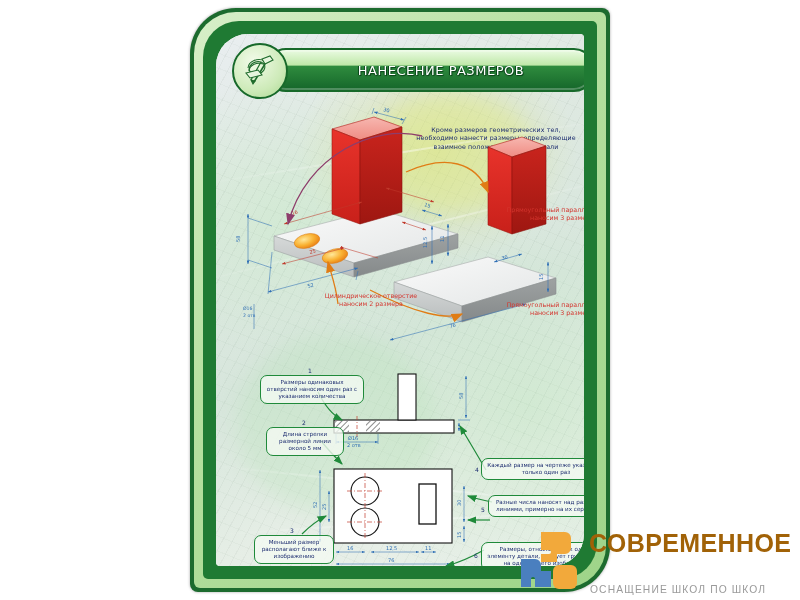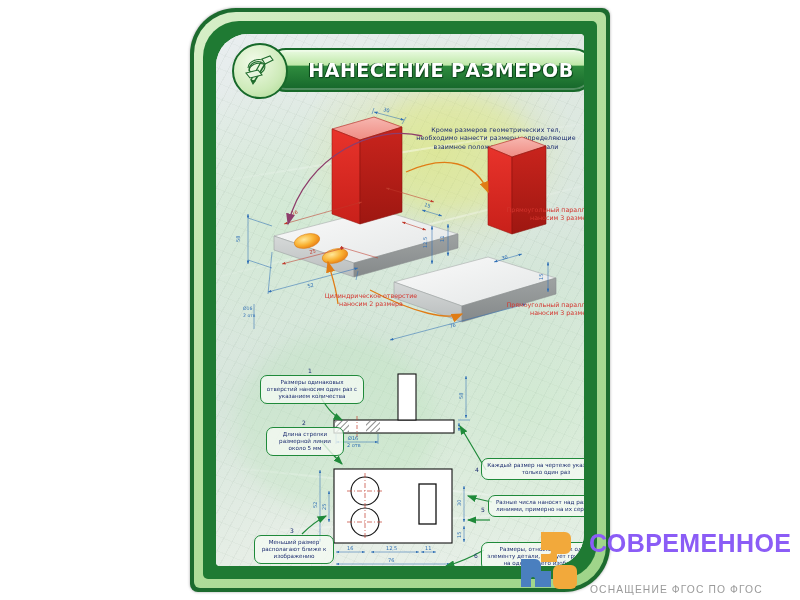--- a/index.html
+++ b/index.html
@@ -34,22 +34,22 @@
   .bg-glow{position:absolute;border-radius:50%;filter:blur(10px);}
 
   
   #header{position:absolute;left:16px;top:12px;width:360px;height:44px;}
   #title-plate{position:absolute;left:34px;top:2px;width:324px;height:40px;
     border-radius:20px;border:2px solid #17692a;
     background:linear-gradient(180deg,#eafbe2 0%,#bfe8a8 38%,#2f8c3e 40%,#15662a 100%);
     box-shadow:inset 0 0 0 2px rgba(255,255,255,.25);}
   #title-text{position:absolute;left:0;top:0;width:100%;height:100%;
     display:flex;align-items:center;justify-content:center;
-    color:#ffffff;font-family:"DejaVu Sans",sans-serif;font-weight:bold;
-    font-size:19px;letter-spacing:.5px;
+    color:#ffffff;font-family:"DejaVu Sans",sans-serif;font-weight:normal;
+    font-size:13px;letter-spacing:.5px;
     text-shadow:1px 1px 0 #0b4a1b,-1px 0 0 #0b4a1b,0 1px 2px rgba(0,0,0,.4);
     padding-left:22px;box-sizing:border-box;white-space:nowrap;}
   #logo-circle{position:absolute;left:0;top:-3px;width:52px;height:52px;border-radius:50%;
     background:radial-gradient(circle at 38% 32%,#f2fbe9,#cdeab8 62%,#a9d78f 100%);
     border:2.5px solid #17692a;z-index:3;display:flex;align-items:center;justify-content:center;}
 
   
   .hand{font-family:"DejaVu Sans",sans-serif;color:#1a2a6e;font-size:6.3px;line-height:1.32;
         letter-spacing:.1px;}
   #top-note{position:absolute;left:200px;top:92px;width:160px;text-align:center;}
@@ -81,21 +81,21 @@
 
   
   svg.dw{position:absolute;overflow:visible;}
   #iso{left:10px;top:80px;}
   #ortho{left:110px;top:340px;}
 
   
   #wm{position:absolute;left:519px;top:527px;width:281px;height:70px;}
   #wm-mark{position:absolute;left:0;top:4px;width:62px;height:60px;}
   #wm-t1{position:absolute;left:70px;top:4px;font-family:"Liberation Sans",sans-serif;
-    font-weight:bold;font-size:25px;color:#8b5cf6;letter-spacing:.4px;line-height:1.0;}
+    font-weight:bold;font-size:25px;color:#a16207;letter-spacing:.4px;line-height:1.0;}
   #wm-t2{position:absolute;left:70px;top:30px;font-family:"Liberation Sans",sans-serif;
     font-weight:bold;font-size:25px;color:#6e6e6e;letter-spacing:.4px;line-height:1.0;}
   #wm-t3{position:absolute;left:71px;top:57px;font-family:"Liberation Sans",sans-serif;
     font-size:10.3px;color:#9a9a9a;letter-spacing:1.1px;}
 </style>
 </head>
 <body>
 
 <div id="poster">
  <div id="poster-inner2">
@@ -379,14 +379,14 @@
  </div>
 </div>
 
 <div id="wm">
   <svg id="wm-mark" viewBox="0 0 62 60">
     <path d="M30 2 h24 a6 6 0 0 1 6 6 v10 a6 6 0 0 1 -6 6 h-8 v8 h-16 v-8 h8 a2 2 0 0 0 0 -4 h-8 z" fill="#f2a93b" transform="translate(-8,-1)"></path>
     <path d="M2 30 h14 a6 6 0 0 1 6 6 v6 h10 v16 h-16 v-8 a2 2 0 0 0 -4 0 v8 h-10 z" fill="#4a7fbf" transform="translate(0,-2)"></path>
     <rect x="34" y="34" width="24" height="24" rx="6" fill="#f2a93b"></rect>
   </svg>
   <div id="wm-t1">СОВРЕМЕННОЕ</div>
-  <div id="wm-t3">ОСНАЩЕНИЕ ФГОС ПО ФГОС</div>
+  <div id="wm-t3">ОСНАЩЕНИЕ ШКОЛ ПО ШКОЛ</div>
 </div>
 
 </body></html>

